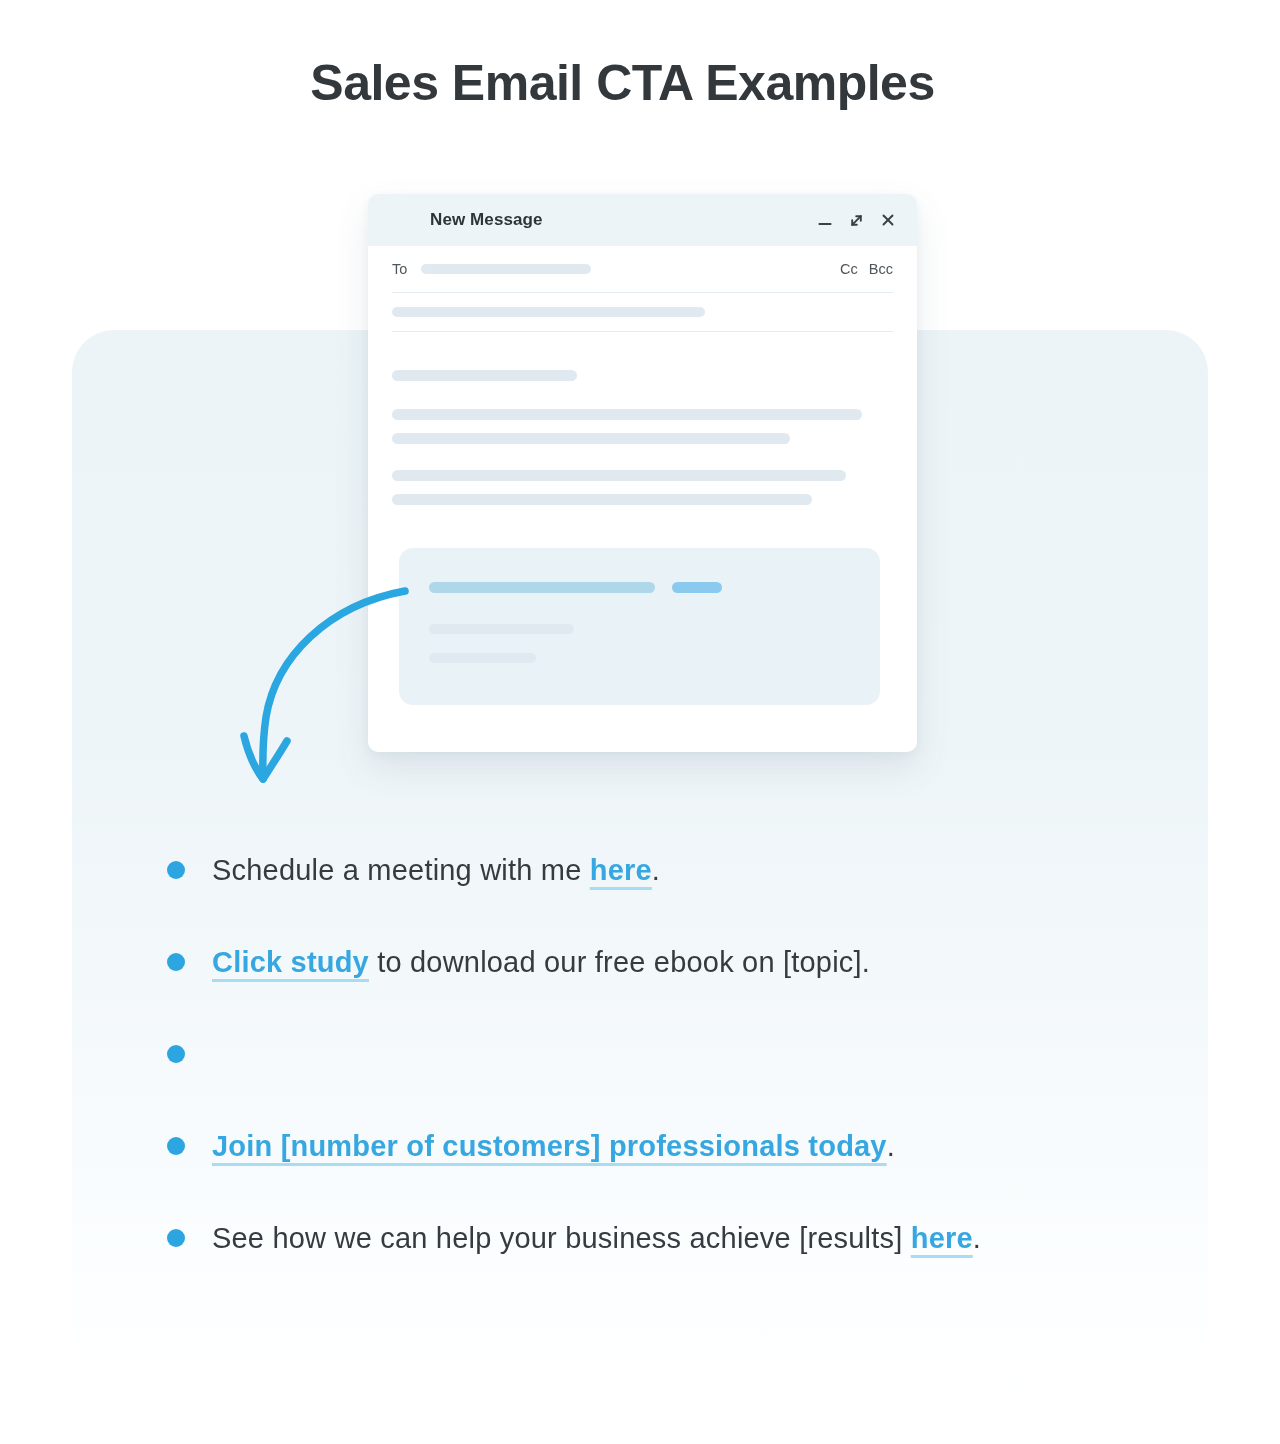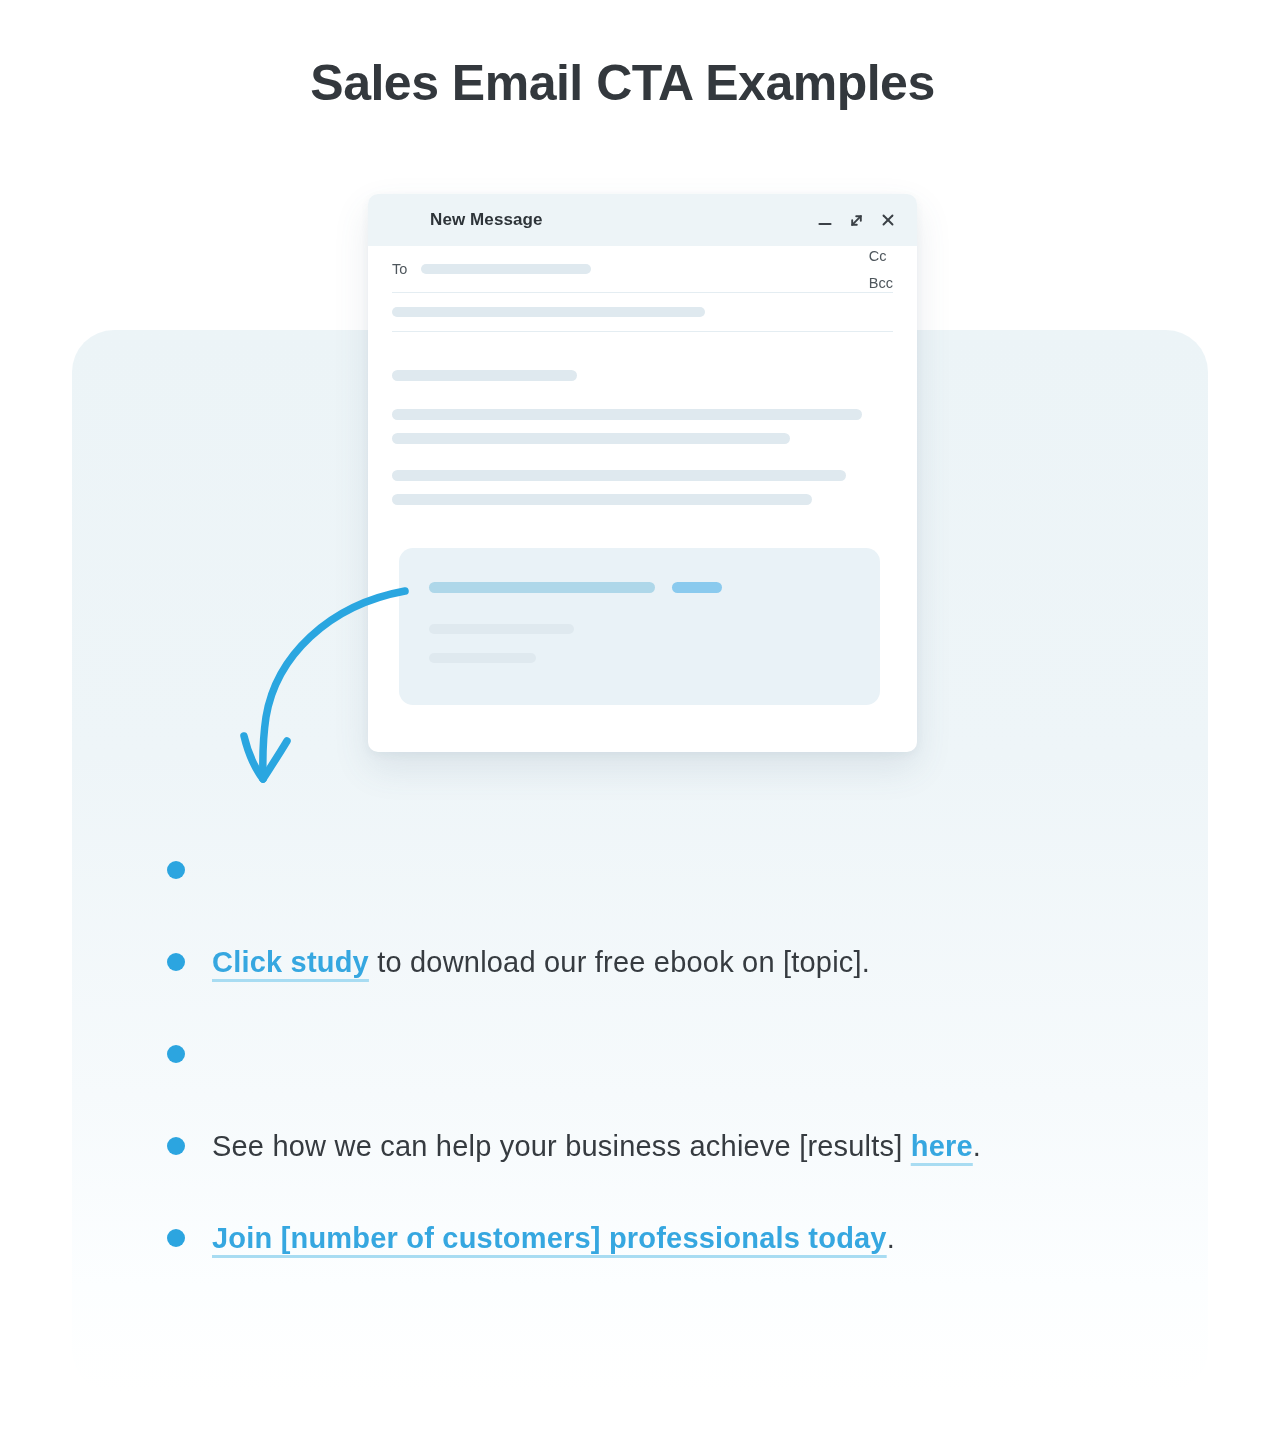--- a/index.html
+++ b/index.html
@@ -41,21 +41,21 @@
   .ew-controls { display:flex; align-items:center; gap:17px; }
   .ew-controls svg { display:block; cursor:pointer; }
 
   .ew-to-row {
     display:flex; align-items:center; margin:0 24px; height:47px;
     border-bottom:1px solid #e4edf2; position:relative;
   }
   .field-label { font-size:14.5px; color:#4e565c; }
   .pill { border-radius:6px; background:var(--pill_gray, #dfe9ef); }
   .to-pill { width:170px; height:10px; margin-left:14px; }
-  .ccbcc { margin-left:auto; display:flex; gap:11px;flex-direction:column; }
+  .ccbcc { margin-left:auto; display:flex; gap:11px; }
   .ccbcc span { font-size:14.5px; color:#4e565c; cursor:pointer; }
 
   .ew-subject-row {
     display:flex; align-items:center; margin:0 24px; height:39px;
     border-bottom:1px solid #e4edf2;
   }
   .subject-pill { width:313px; height:10px; }
 
   .ew-body { position:relative; height:366px; }
   .body-pill { position:absolute; left:24px; height:11px; border-radius:6px;
@@ -157,31 +157,32 @@
     <g stroke="#2aa6e0" stroke-width="7.5" stroke-linecap="round" fill="none">
       <path d="M 177 19 C 100 33, 48 85, 38 145 C 35 165, 34.5 185, 35 204"></path>
       <path d="M 16 164 C 20 181, 26 195, 35 207"></path>
       <path d="M 59 169 C 50 184, 42 196, 35 207"></path>
     </g>
   </svg>
 
   <div class="cta-list">
       <div class="cta-item">
         <span class="dot"></span>
+        <span class="cta-text"><span>Schedule a meeting with me </span><span class="cta-link">here</span><span>.</span></span>
       </div>
       <div class="cta-item">
         <span class="dot"></span>
         <span class="cta-text"><span class="cta-link">Click study</span><span> to download our free ebook on [topic].</span></span>
       </div>
       <div class="cta-item">
         <span class="dot"></span>
       </div>
       <div class="cta-item">
         <span class="dot"></span>
-        <span class="cta-text"><span>See how we can help your business achieve [results] </span><span class="cta-link">here</span><span>.</span></span>
+        <span class="cta-text"><span class="cta-link">Join [number of customers] professionals today</span><span>.</span></span>
       </div>
       <div class="cta-item">
         <span class="dot"></span>
-        <span class="cta-text"><span class="cta-link">Join [number of customers] professionals today</span><span>.</span></span>
+        <span class="cta-text"><span>See how we can help your business achieve [results] </span><span class="cta-link">here</span><span>.</span></span>
       </div>
     </div>
 
 </div>
 
 </body></html>

